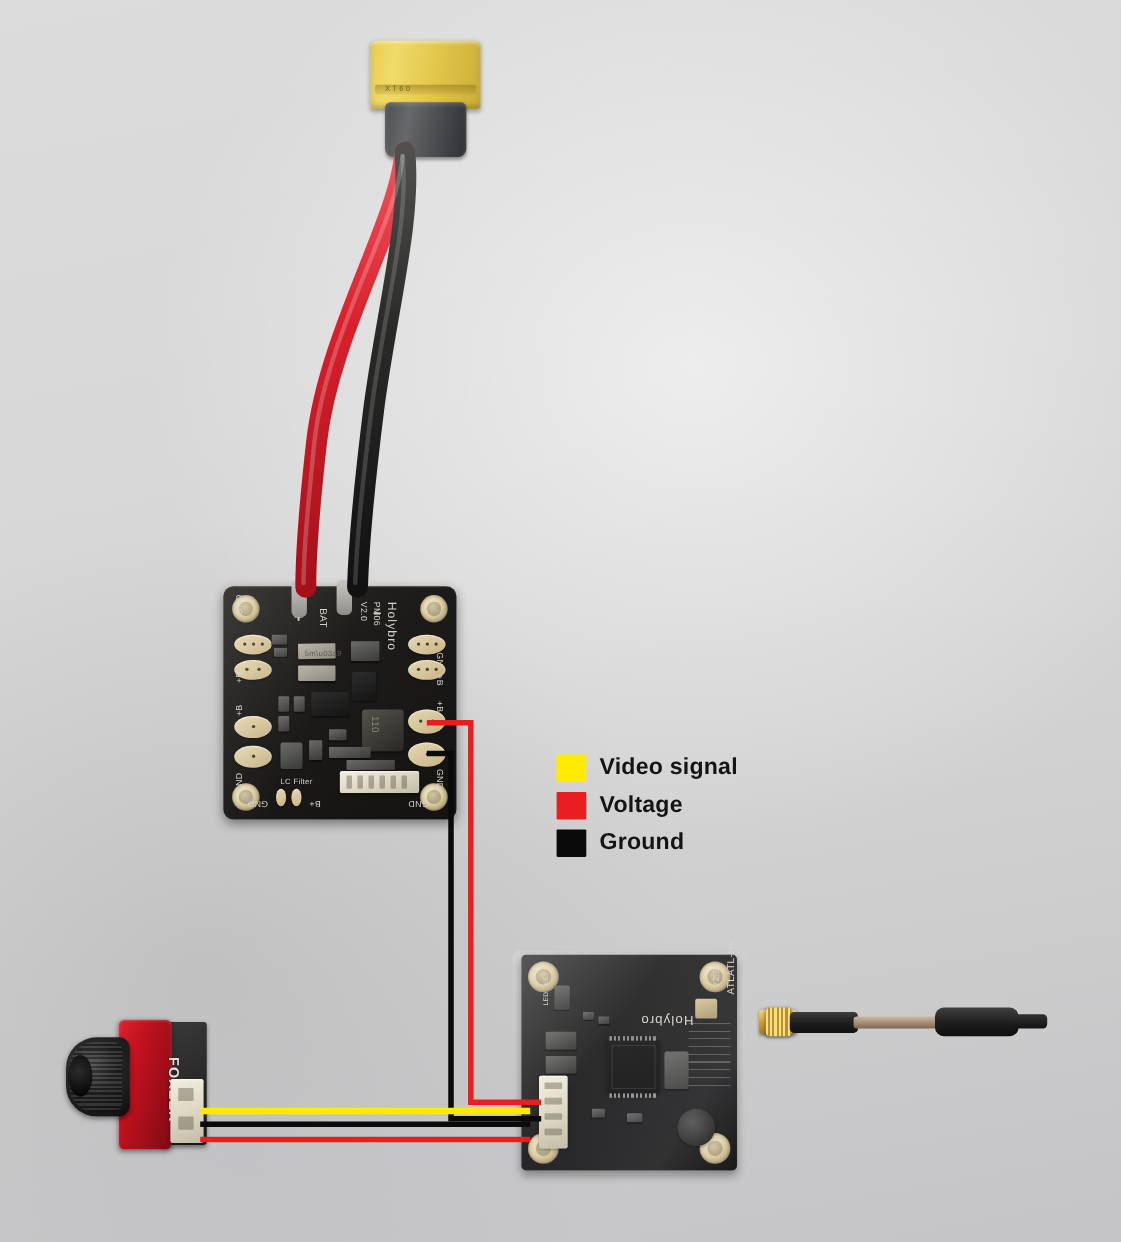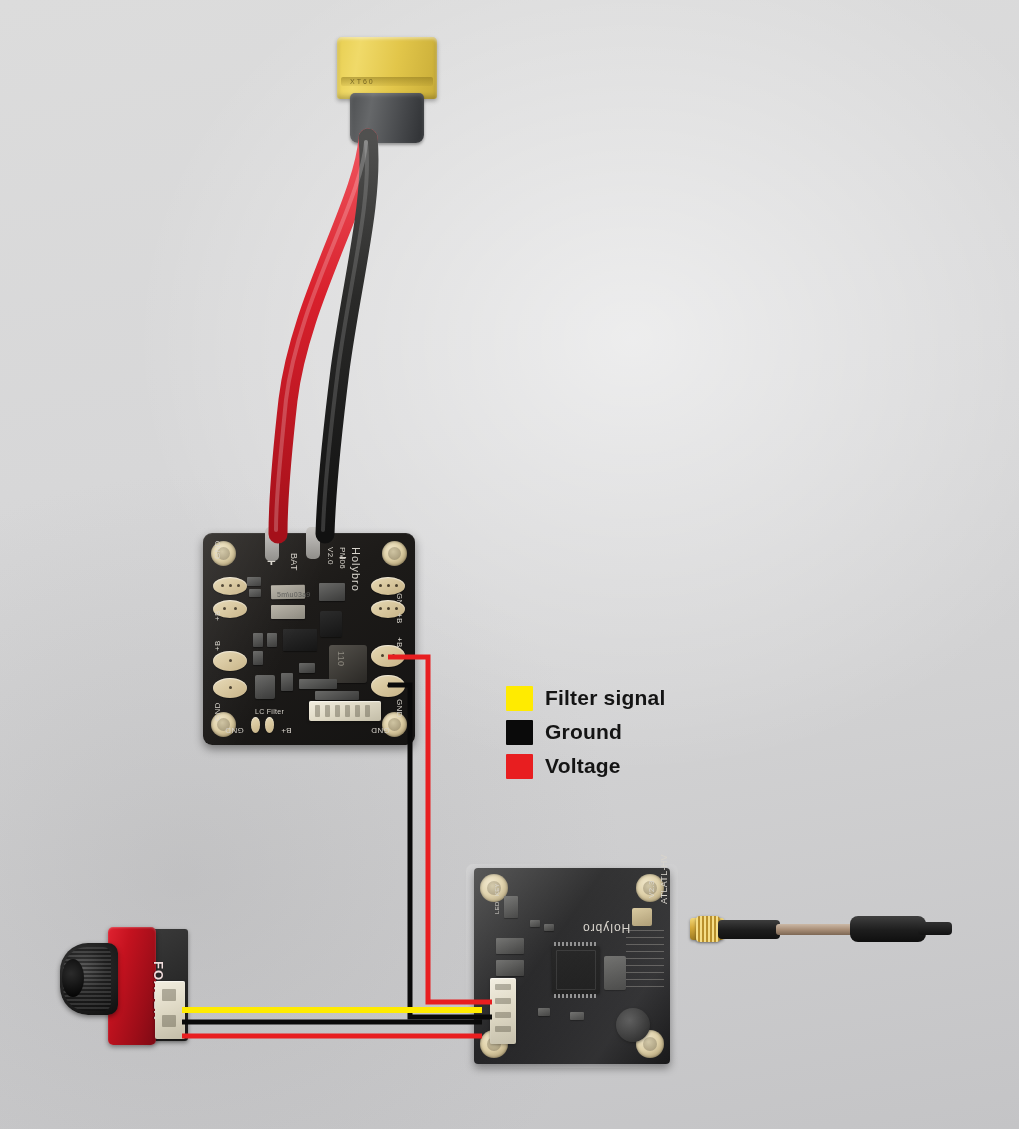--- a/index.html
+++ b/index.html
@@ -457,25 +457,25 @@
     <polyline points="182,1010 482,1010" stroke="#ffeb00" stroke-width="6" fill="none" stroke-linecap="butt"></polyline>
 
     <polyline points="182,1022 482,1022" stroke="#0a0a0a" stroke-width="5" fill="none" stroke-linecap="butt"></polyline>
 
     <polyline points="182,1036 482,1036" stroke="#e81e20" stroke-width="5" fill="none" stroke-linecap="butt"></polyline>
   </svg>
 
   <div class="n" id="legend">
     <div class="legend-row">
       <div class="legend-sw" style="background: rgb(255, 235, 0);"></div>
-      <div class="legend-label">Filter signal</div>
+      <div class="legend-label">Video signal</div>
+    </div>
+    <div class="legend-row">
+      <div class="legend-sw" style="background: rgb(232, 30, 32);"></div>
+      <div class="legend-label">Voltage</div>
     </div>
     <div class="legend-row">
       <div class="legend-sw" style="background: rgb(10, 10, 10);"></div>
       <div class="legend-label">Ground</div>
     </div>
-    <div class="legend-row">
-      <div class="legend-sw" style="background: rgb(232, 30, 32);"></div>
-      <div class="legend-label">Voltage</div>
-    </div>
   </div>
 
 </div>
 
 </body></html>

